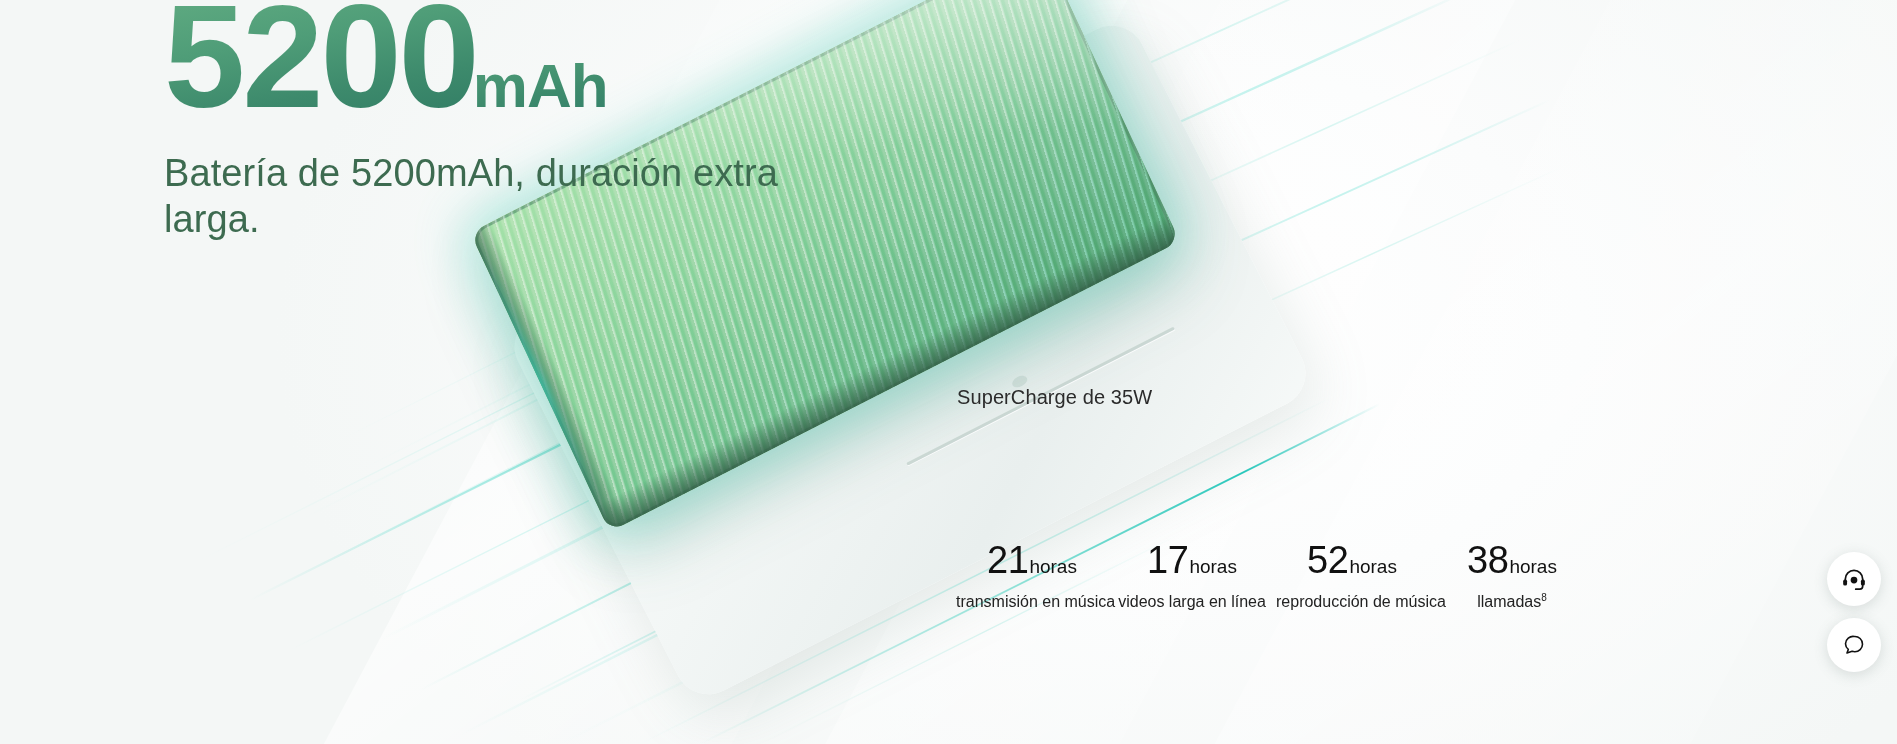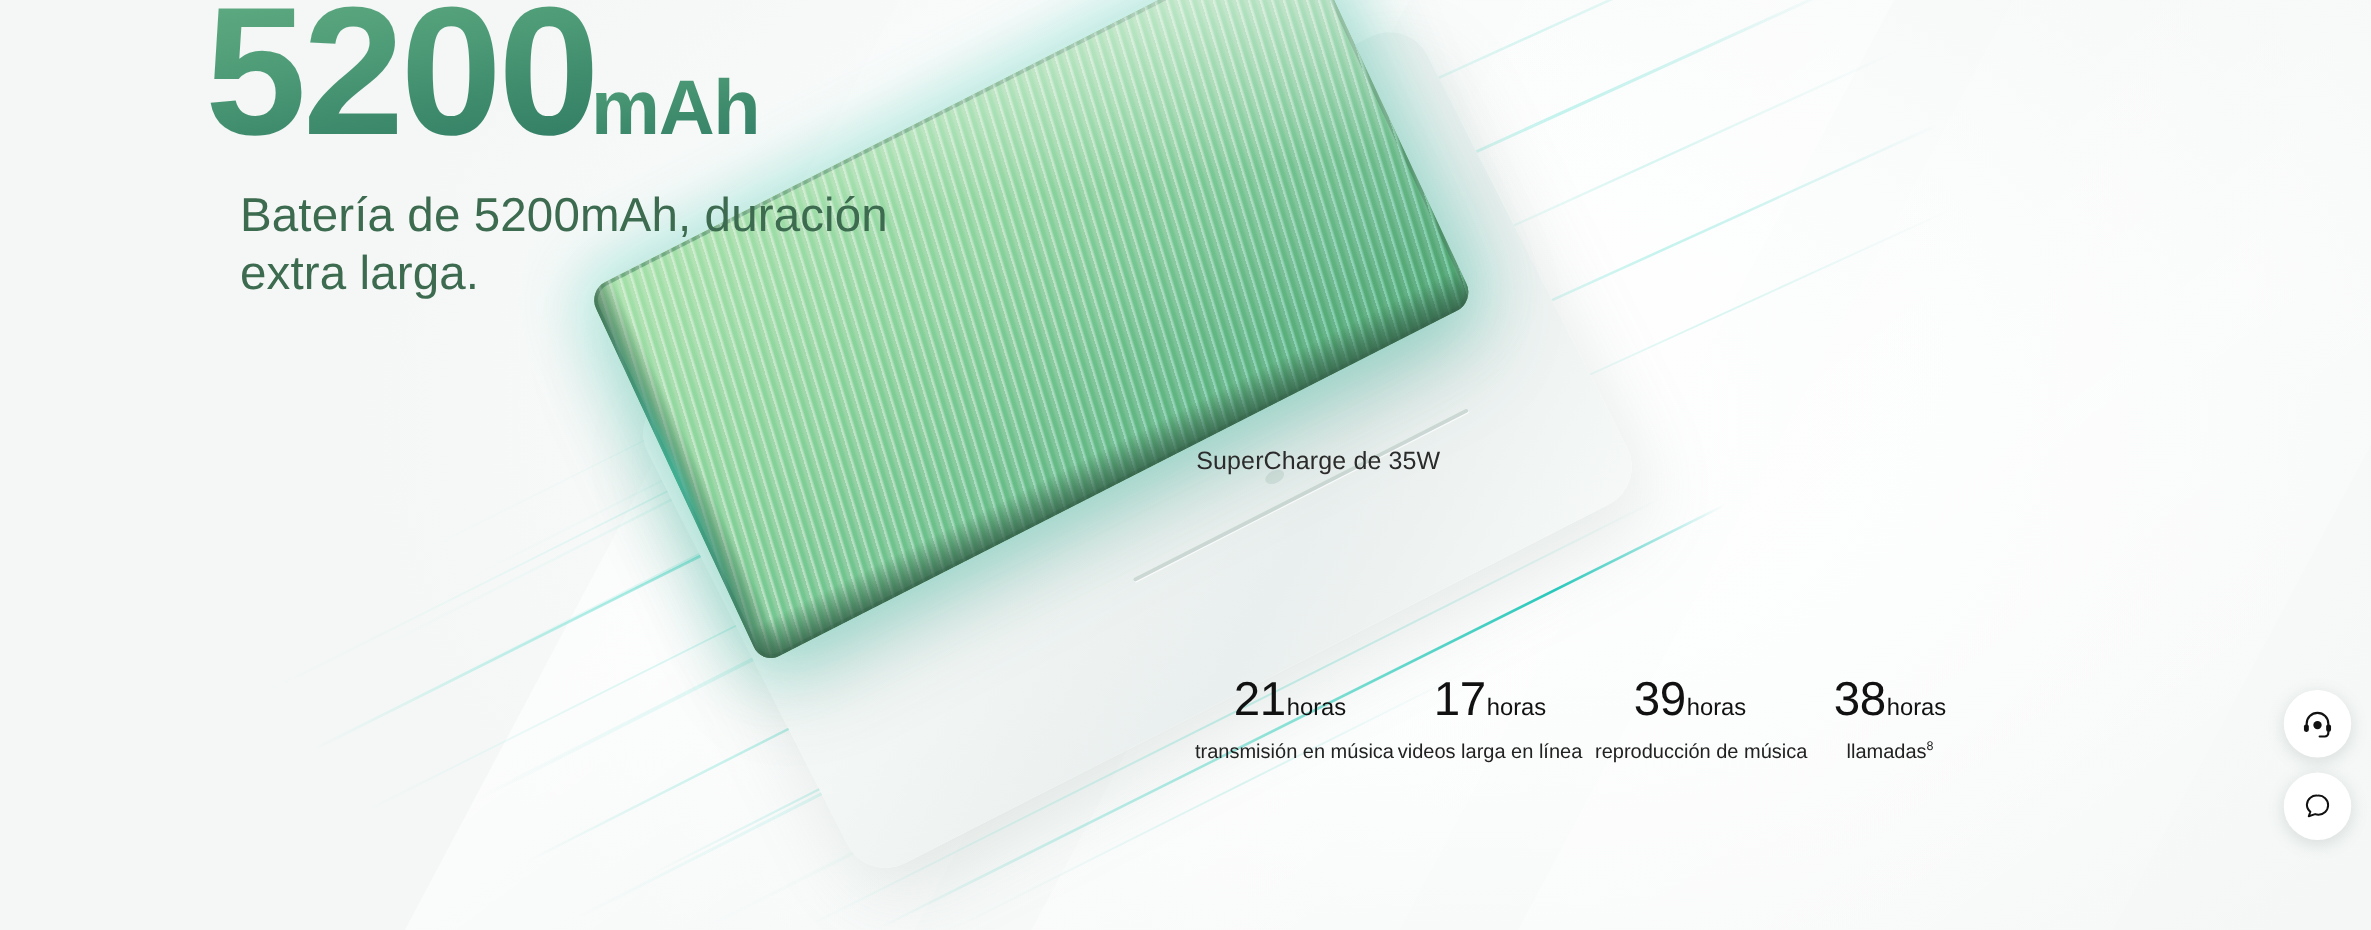--- a/index.html
+++ b/index.html
@@ -153,38 +153,38 @@
     vertical-align: baseline;
     margin-left: -4px;
   }
   .left-sub {
     margin-top: 20px;
     font-size: 38px;
     line-height: 1.22;
     color: #3d6b50;
     font-weight: 400;
     letter-spacing: .1px;
-    margin-left: 28px;
   }
 
   
   .right-block {
     position: absolute;
     left: 957px;
     top: 358px;
     width: 520px;
   }
   .right-heading {
     font-size: 38px;
     line-height: 1.22;
     color: #111111;
     font-weight: 400;
     letter-spacing: .1px;
   }
   .charge-label {
+    margin-top: 28px;
     font-size: 20px;
     color: #2b2b2b;
     font-weight: 400;
     letter-spacing: .1px;
   }
 
   
   .stats {
     position: absolute;
     left: 952px;
@@ -339,21 +339,21 @@
     </div>
     <div class="stat">
       <div class="stat-value-row">
         <span class="stat-num">17</span>
         <span class="stat-unit">horas</span>
       </div>
       <div class="stat-desc"><span>videos larga en línea</span><sup></sup></div>
     </div>
     <div class="stat">
       <div class="stat-value-row">
-        <span class="stat-num">39</span>
+        <span class="stat-num">52</span>
         <span class="stat-unit">horas</span>
       </div>
       <div class="stat-desc"><span>reproducción de música</span><sup></sup></div>
     </div>
     <div class="stat">
       <div class="stat-value-row">
         <span class="stat-num">38</span>
         <span class="stat-unit">horas</span>
       </div>
       <div class="stat-desc"><span>llamadas</span><sup>8</sup></div>

